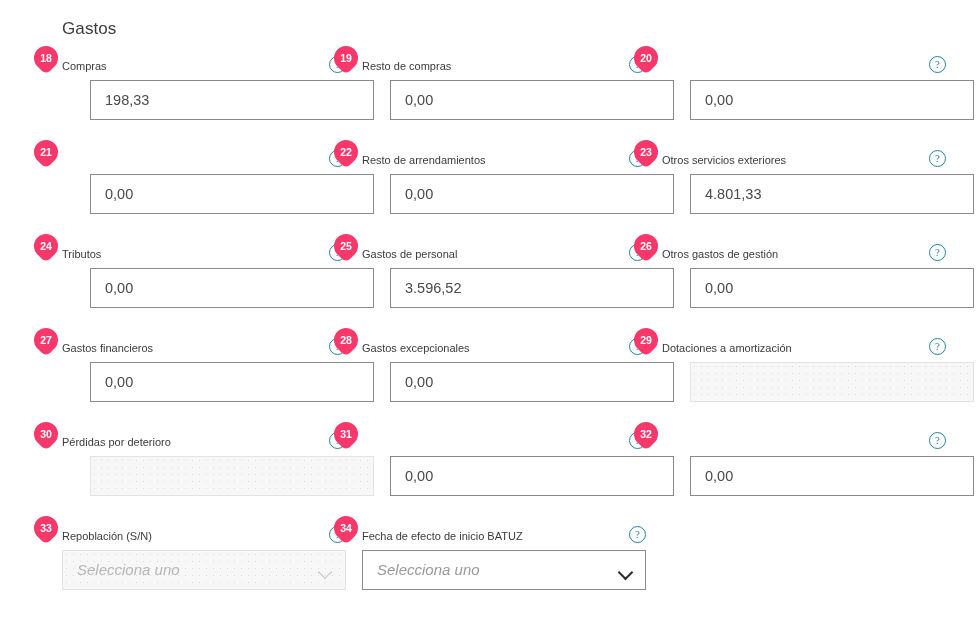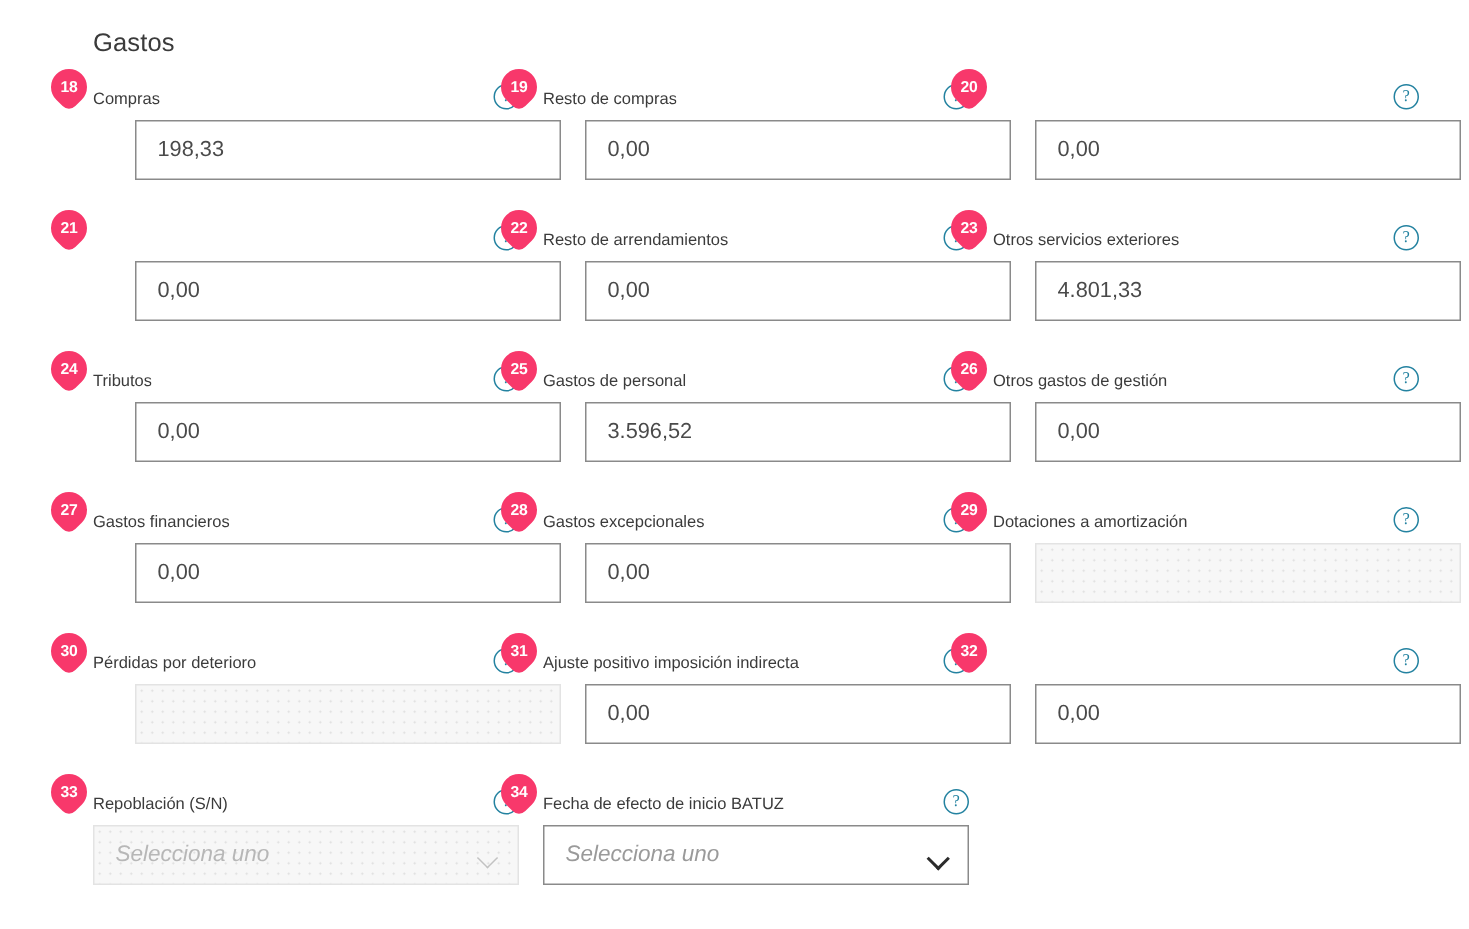--- a/index.html
+++ b/index.html
@@ -346,21 +346,20 @@
             <div class="field-label">Pérdidas por deterioro</div>
             <div class="help">?</div>
           </div>
           <div class="input disabled"></div>
         </div>
         <div class="field c1">
           <div class="field-head">
             <div class="pin">
               <span>31</span>
             </div>
-            <div class="field-label">Ajuste positivo imposición indirecta</div>
             <div class="help">?</div>
           </div>
           <div class="input">0,00</div>
         </div>
         <div class="field c2">
           <div class="field-head">
             <div class="pin">
               <span>32</span>
             </div>
             <div class="help">?</div>

